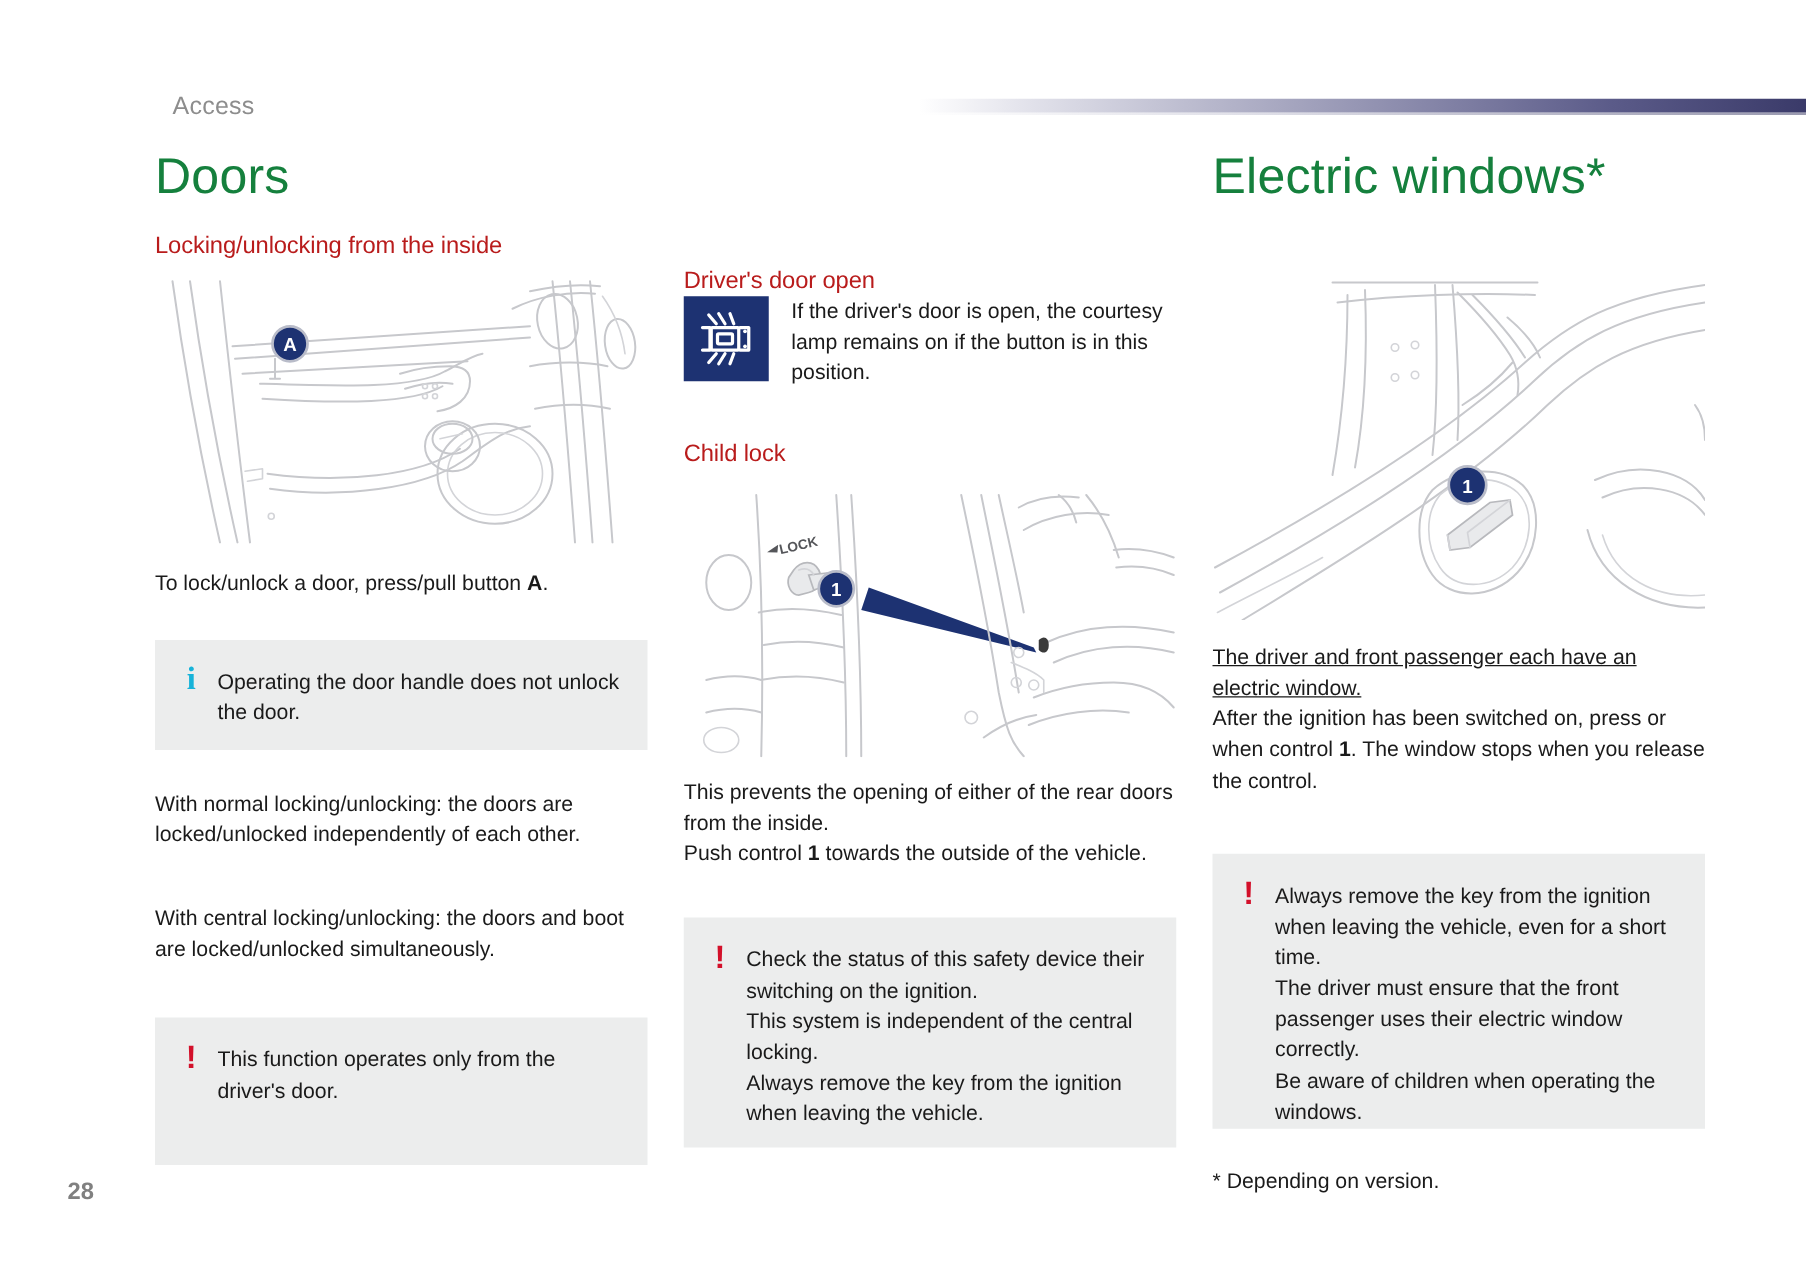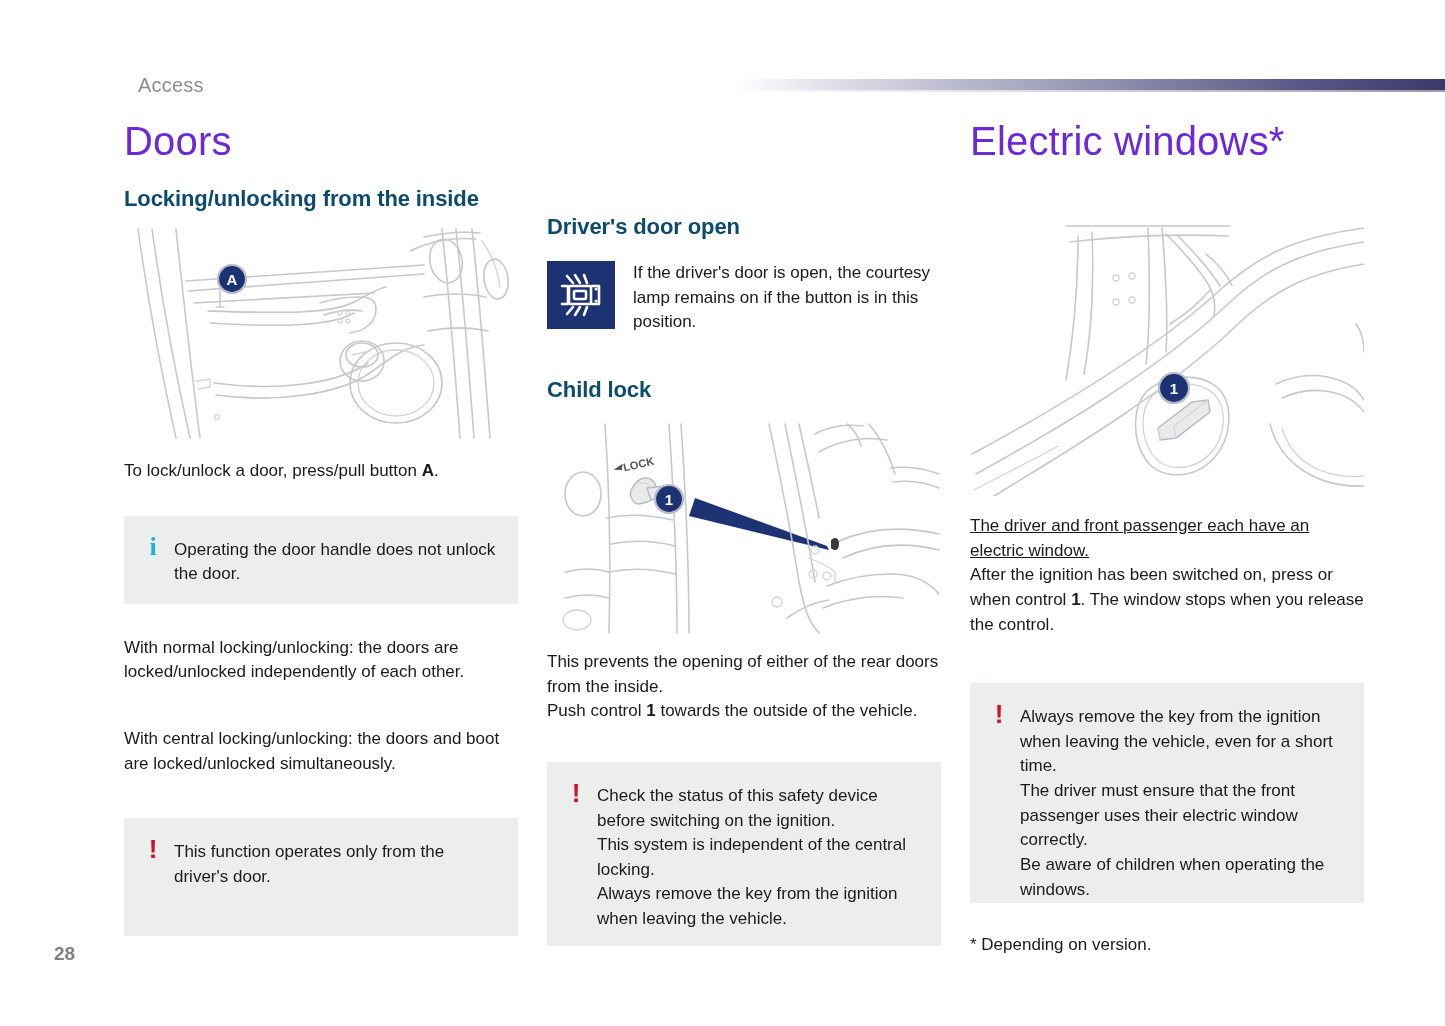--- a/index.html
+++ b/index.html
@@ -60,29 +60,29 @@
   
   .column { position: absolute; top: 120px; }
   #col-left   { left: 124px;  width: 394px; }
   #col-middle { left: 547px;  width: 394px; }
   #col-right  { left: 970px;  width: 394px; }
 
   h1.title {
     margin: 0;
     font-size: 40px;
     font-weight: normal;
-    color: #6d28d9;
+    color: #15803d;
     letter-spacing: .2px;
     line-height: 1.05;
   }
   h2.subhead {
     margin: 0;
-    font-size: 22px;
-    font-weight: bold;
-    color: #0c4a6e;
+    font-size: 19px;
+    font-weight: normal;
+    color: #b91c1c;
     line-height: 1.32;
     letter-spacing: -.1px;
   }
   p.body {
     margin: 0;
     font-size: 17px;
     line-height: 1.45;
     color: #1a1a1a;
   }
   p.body b { font-weight: bold; }
@@ -212,21 +212,21 @@
   <div class="note" style="margin-top:42px;height:118px;">
     <span class="glyph warn">!</span>
     <p>This function operates only from the driver's door.</p>
   </div>
 </div>
 
 <div class="column" id="col-middle">
 
   <h2 class="subhead" style="margin-top:92px;">Driver's door open</h2>
 
-  <div class="tile-row" style="margin-top:20px;">
+  <div class="tile-row" style="">
     <div class="tile">
       <svg width="48" height="44" viewBox="0 0 48 44" xmlns="http://www.w3.org/2000/svg" aria-hidden="true">
         <g fill="none" stroke="#ffffff" stroke-width="2.6" stroke-linecap="round" stroke-linejoin="round">
           <rect x="12" y="13" width="22" height="18" rx="1"></rect>
           <rect x="17" y="18" width="12" height="8" rx="1"></rect>
           <path d="M5 13 L11 13 L11 31 L5 31"></path>
           <path d="M35 13 L42 13 L42 31 L35 31"></path>
           <path d="M16 10 L10 3 M23 10 L18 2 M30 10 L27 2"></path>
           <path d="M16 34 L10 41 M23 34 L18 42 M30 34 L27 42"></path>
         </g>
@@ -289,21 +289,21 @@
       <circle class="badge-c" cx="122" cy="77" r="14"></circle>
       <text class="badge-t" x="122" y="83" font-size="15">1</text>
     </svg>
   </div>
 
   <p class="body" style="margin-top:16px;">This prevents the opening of either of the rear doors from the inside.</p>
   <p class="body"><span>Push control </span><b>1</b><span> towards the outside of the vehicle.</span></p>
 
   <div class="note" style="margin-top:38px;height:184px;">
     <span class="glyph warn">!</span>
-    <p>Check the status of this safety device before switching on the ignition.</p>
+    <p>Check the status of this safety device their switching on the ignition.</p>
     <p>This system is independent of the central locking.</p>
     <p>Always remove the key from the ignition when leaving the vehicle.</p>
   </div>
 </div>
 
 <div class="column" id="col-right">
 
   <h1 class="title">Electric windows*</h1>
 
   <div class="figure" style="margin-top:62px;height:272px;">

